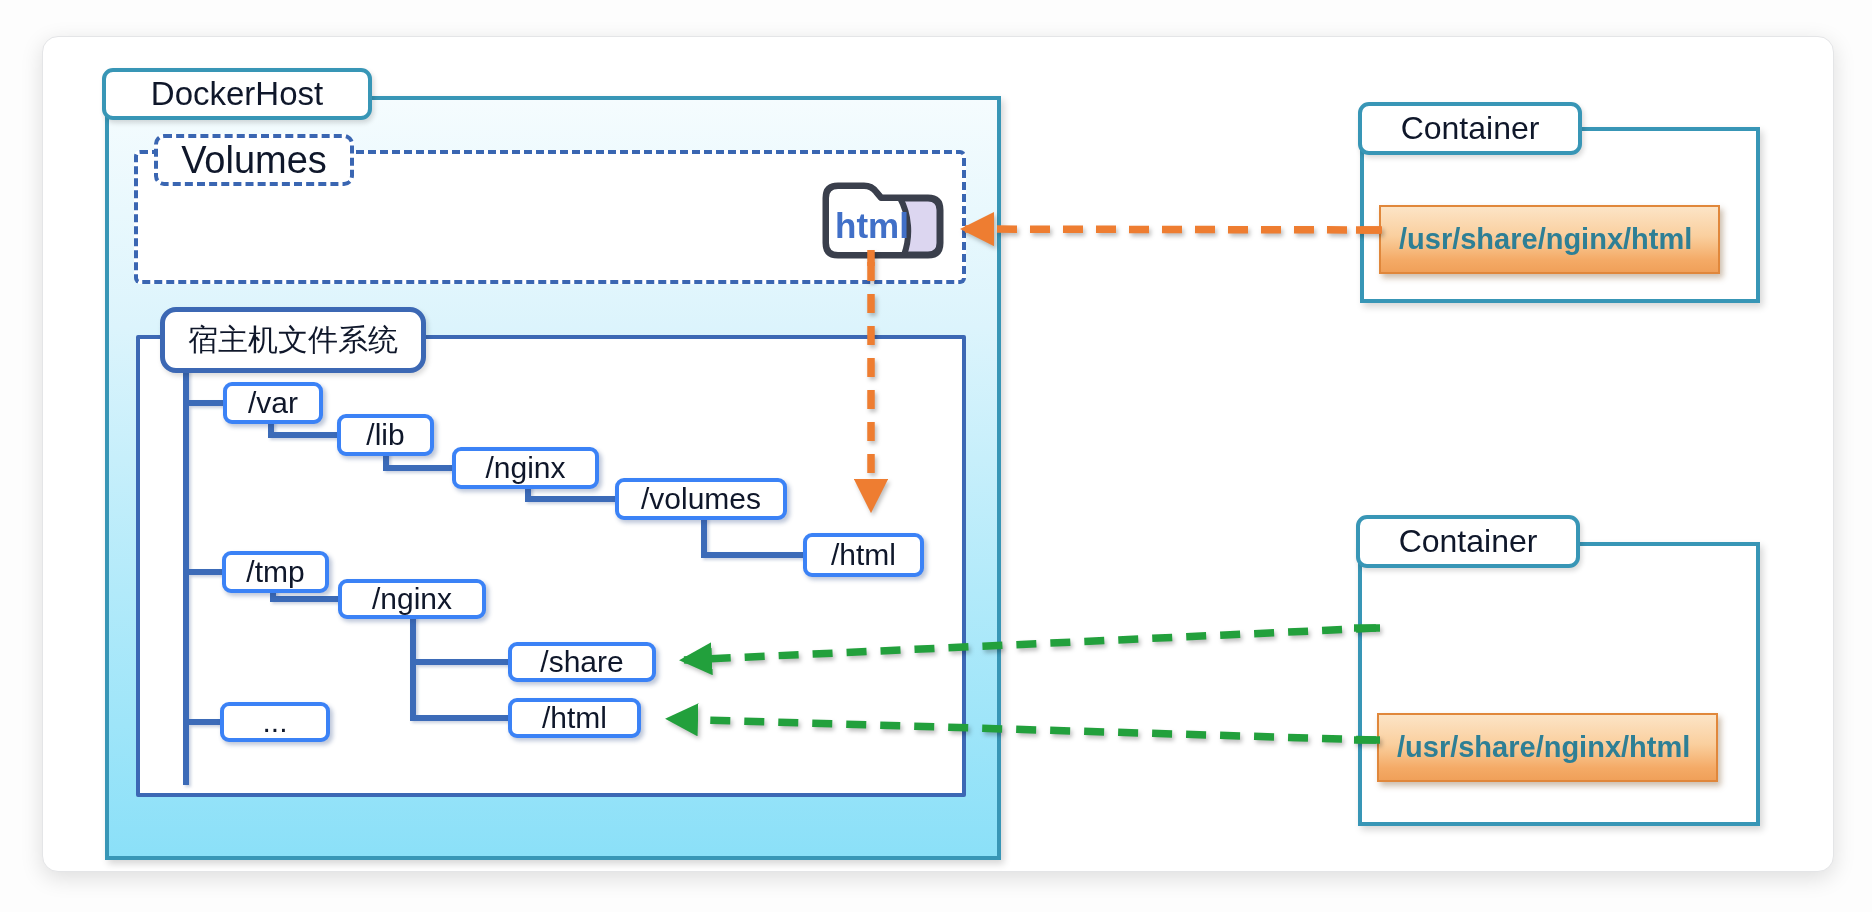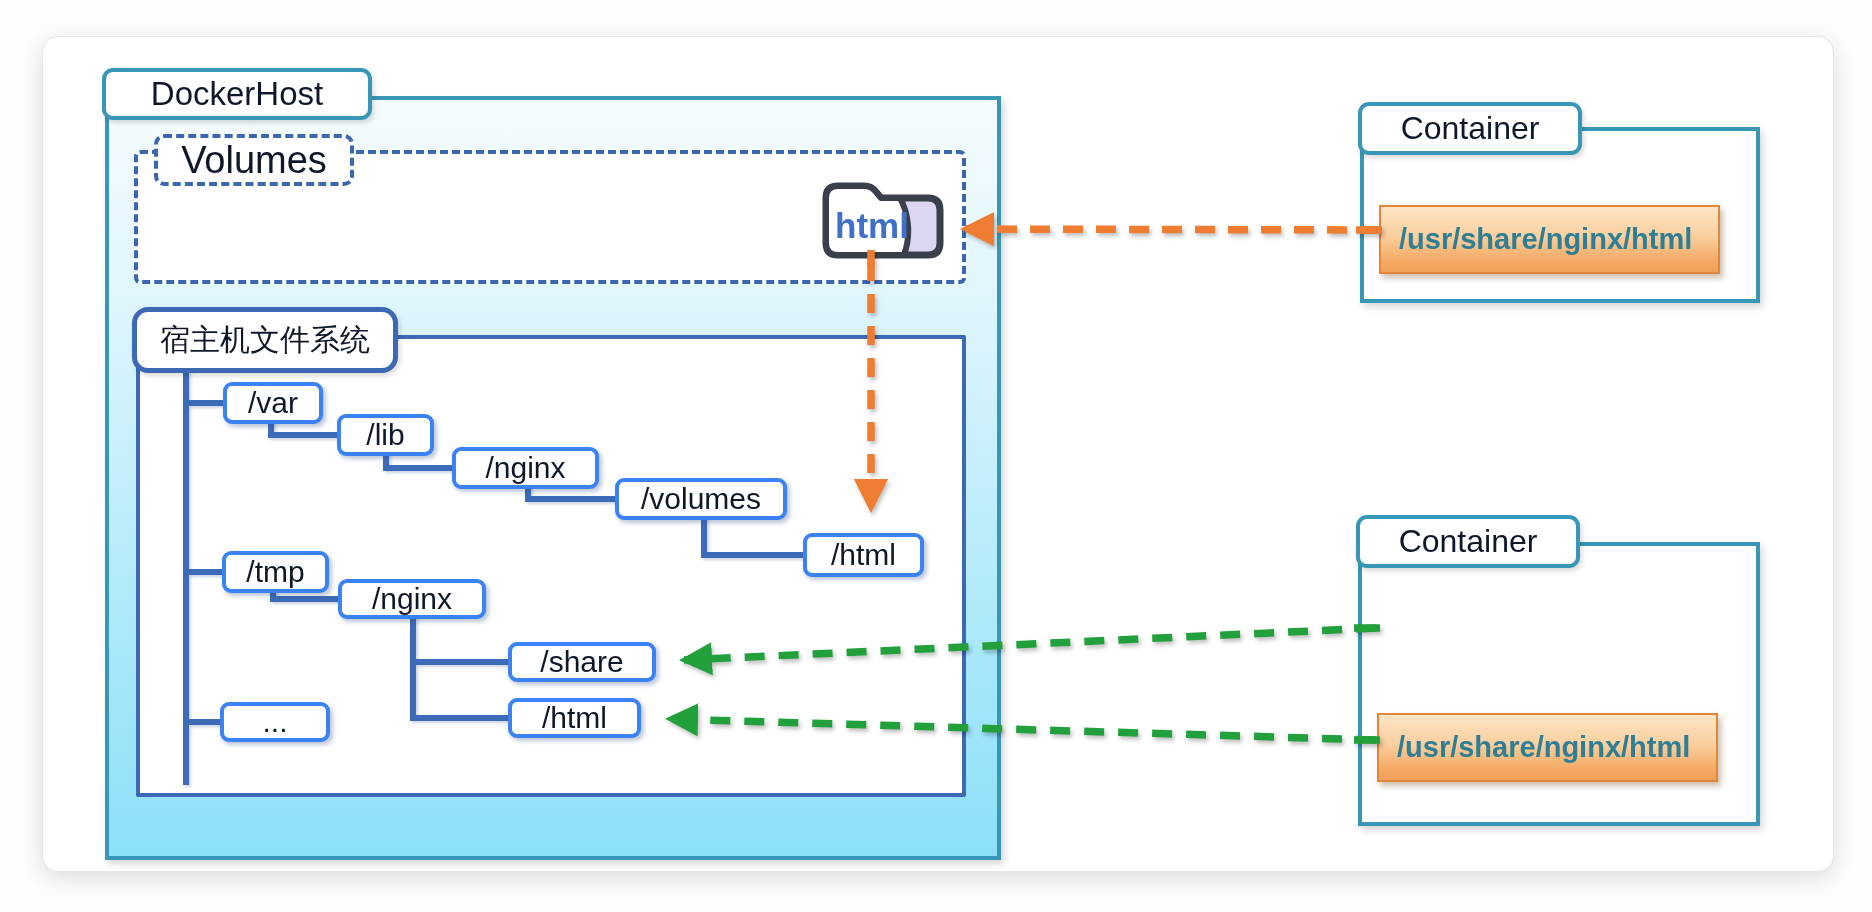--- a/index.html
+++ b/index.html
@@ -3,21 +3,21 @@
 <meta charset="utf-8">
 <style>
   html,body{margin:0;padding:0;background:#fafbfc;}
   .stage{position:relative;width:1872px;height:912px;font-family:"Liberation Sans",sans-serif;overflow:hidden;background:#fdfdfd;}
   .card{position:absolute;left:42px;top:36px;width:1790px;height:834px;background:#ffffff;border:1px solid #e4e5e7;border-radius:16px;box-shadow:0 6px 22px rgba(0,0,0,0.13);}
   
   .dockerhost{position:absolute;left:105px;top:96px;width:888px;height:756px;border:4px solid #3896B6;background:linear-gradient(180deg,#f5fcfe 0%,#dcf4fc 30%,#b2eafa 65%,#8be0f8 100%);box-shadow:3px 4px 7px rgba(0,0,0,0.16);}
   
   .tag{position:absolute;background:#ffffff;display:flex;align-items:center;justify-content:center;color:#0f172a;box-sizing:border-box;}
   .tag.teal{border:4px solid #3896B6;border-radius:11px;box-shadow:2px 3px 5px rgba(0,0,0,0.15);}
-  .tag.blue{border:5px solid #3C68B4;border-radius:16px;box-shadow:2px 3px 5px rgba(0,0,0,0.15);}
+  .tag.blue{border:5px solid #3C68B4;border-radius:16px;box-shadow:2px 3px 5px rgba(0,0,0,0.15);margin-left:28px;}
   .tag.dash{border:4px dashed #3A66B2;border-radius:10px;}
   
   .volumes-box{position:absolute;left:134px;top:150px;width:832px;height:134px;background:#ffffff;border:4px dashed #3A66B2;border-radius:6px;box-sizing:border-box;}
   
   .hostfs-box{position:absolute;left:136px;top:335px;width:830px;height:462px;background:#ffffff;border:4px solid #3C68B4;border-radius:2px;box-sizing:border-box;}
   
   .node{position:absolute;background:#ffffff;border:4px solid #3b82f6;border-radius:9px;display:flex;align-items:center;justify-content:center;font-size:30px;color:#0f172a;box-sizing:border-box;box-shadow:2.5px 3px 4px rgba(40,70,130,0.30);}
   
   .container-box{position:absolute;width:400px;background:#ffffff;border:4px solid #3896B6;box-sizing:border-box;box-shadow:3px 4px 7px rgba(0,0,0,0.16);}
   .mount{position:absolute;height:69px;background:linear-gradient(180deg,#fce4c6 0%,#facf9e 45%,#f4aa66 82%,#f0a059 100%);border:2px solid #E0873B;color:#2E7F95;font-size:29px;font-weight:bold;display:flex;align-items:center;padding-left:18px;box-sizing:border-box;box-shadow:3px 4px 6px rgba(110,65,20,0.35);}

